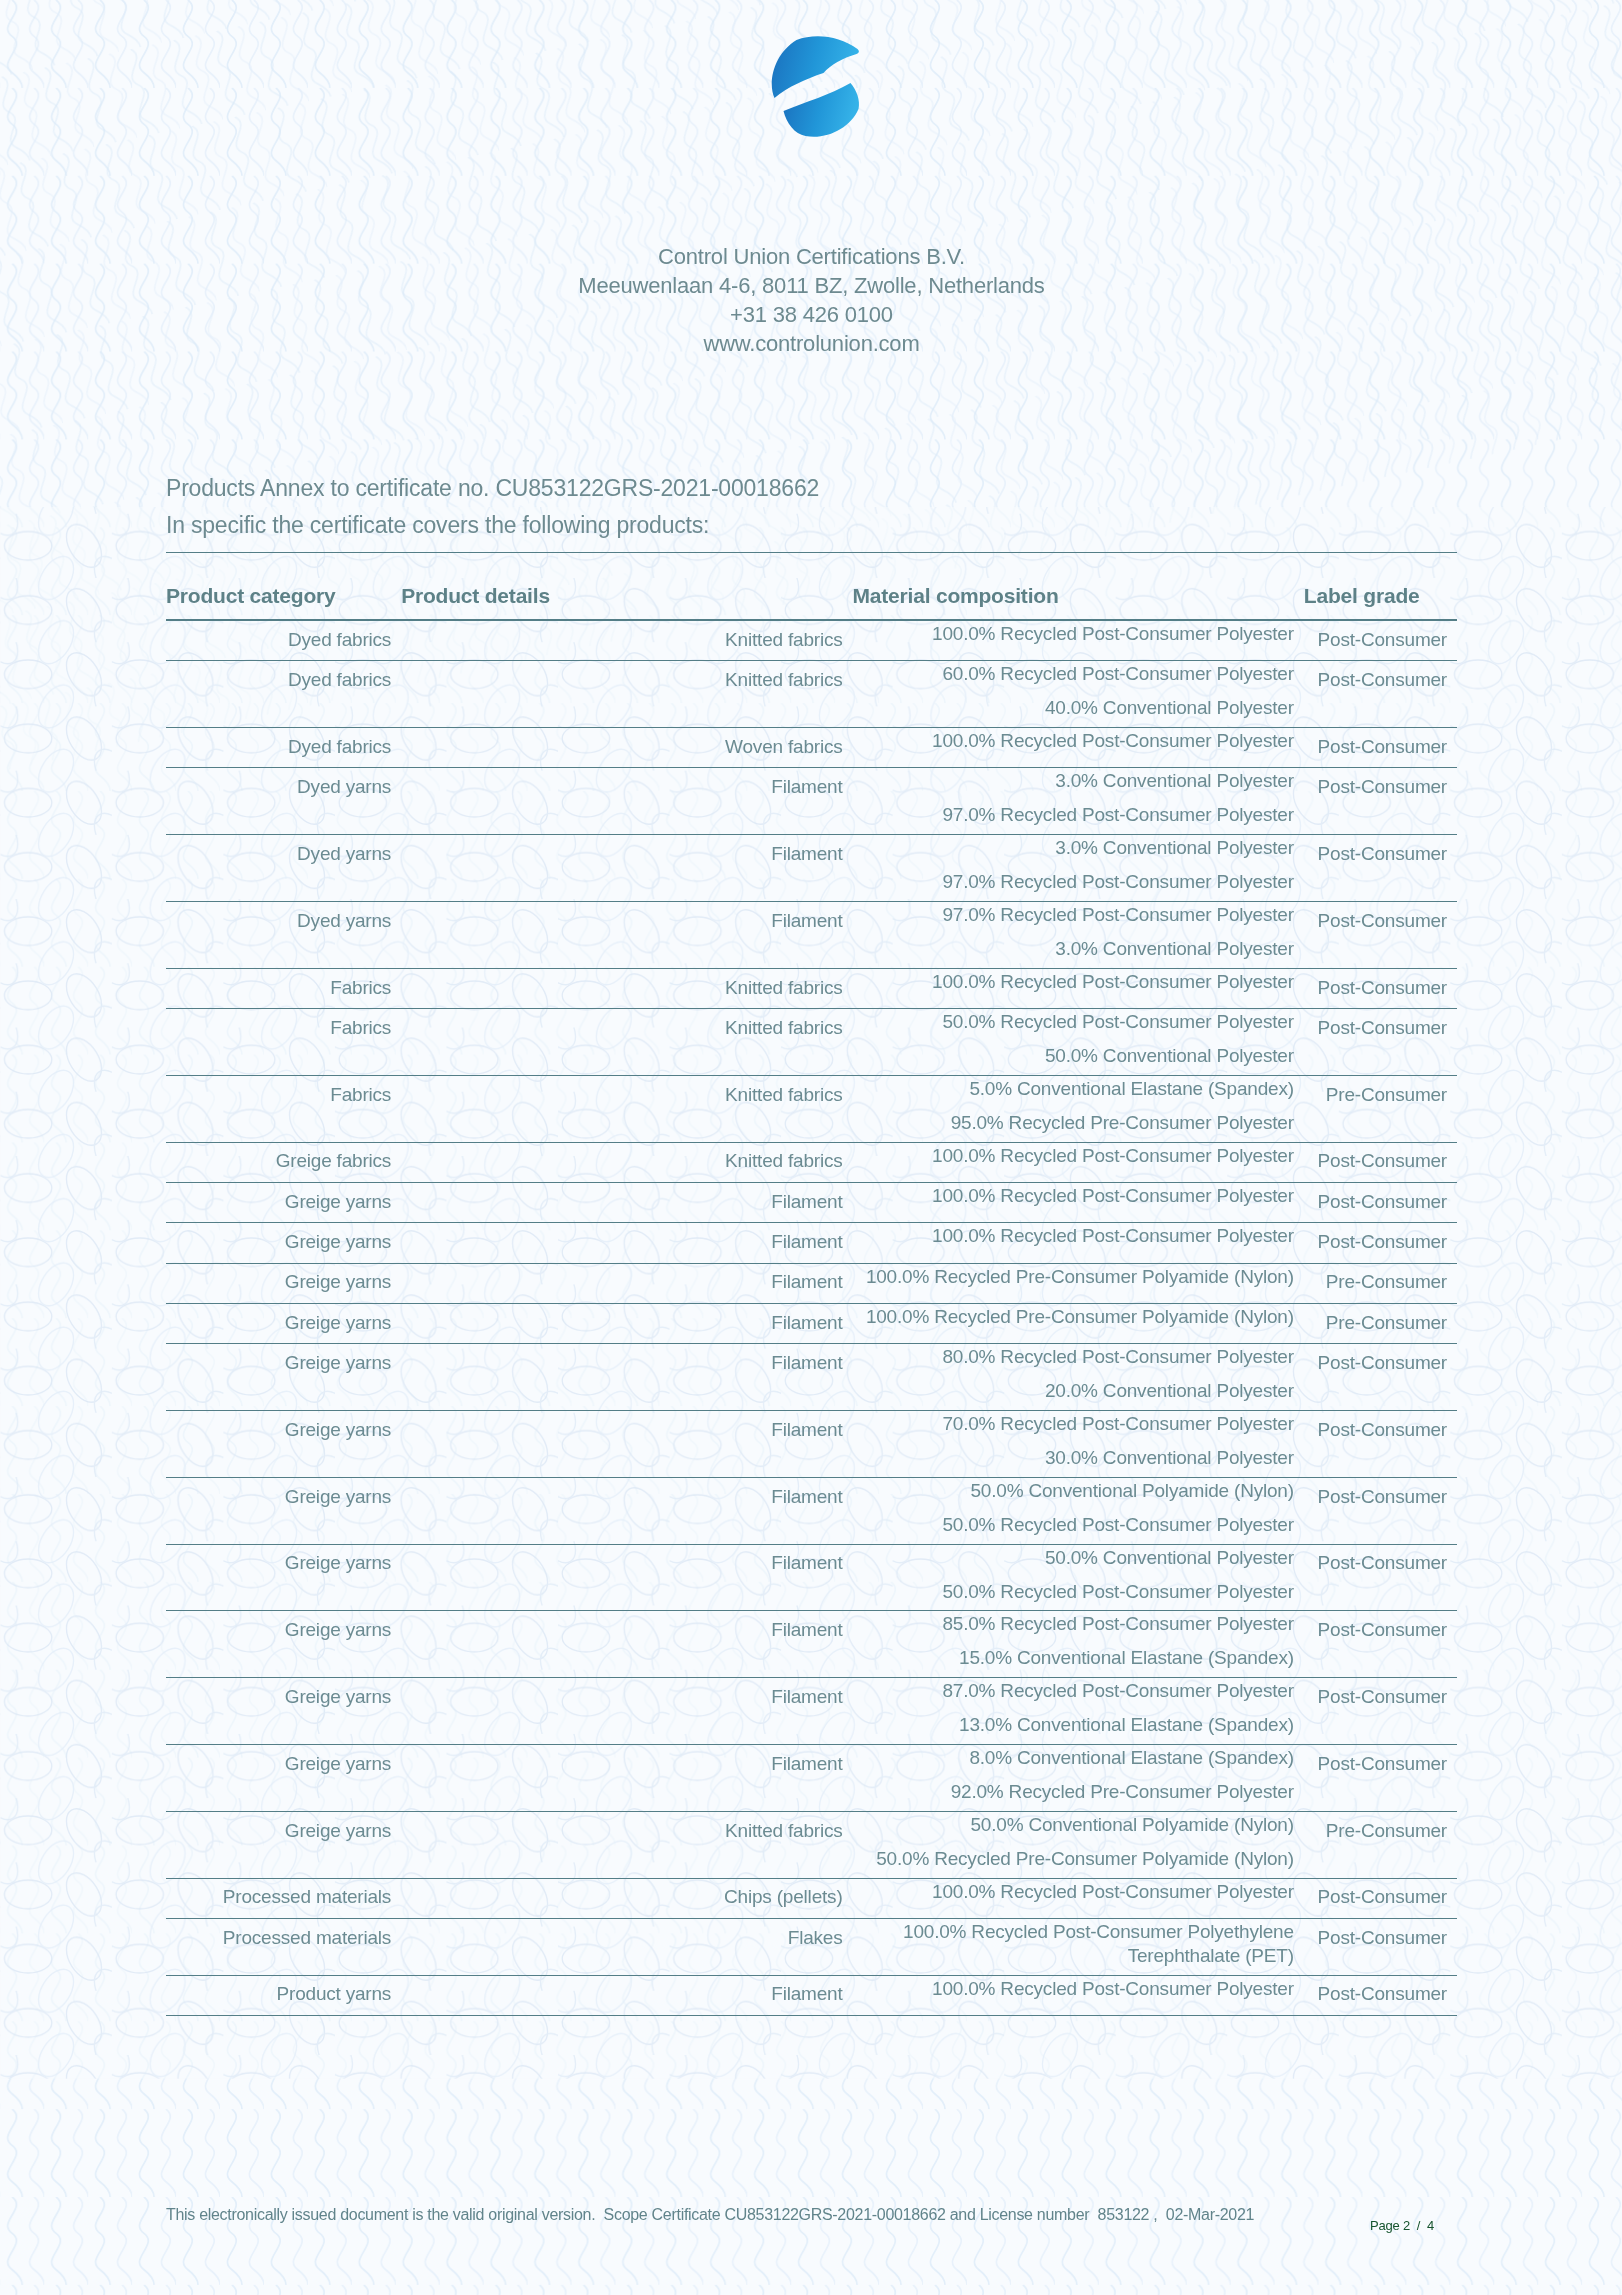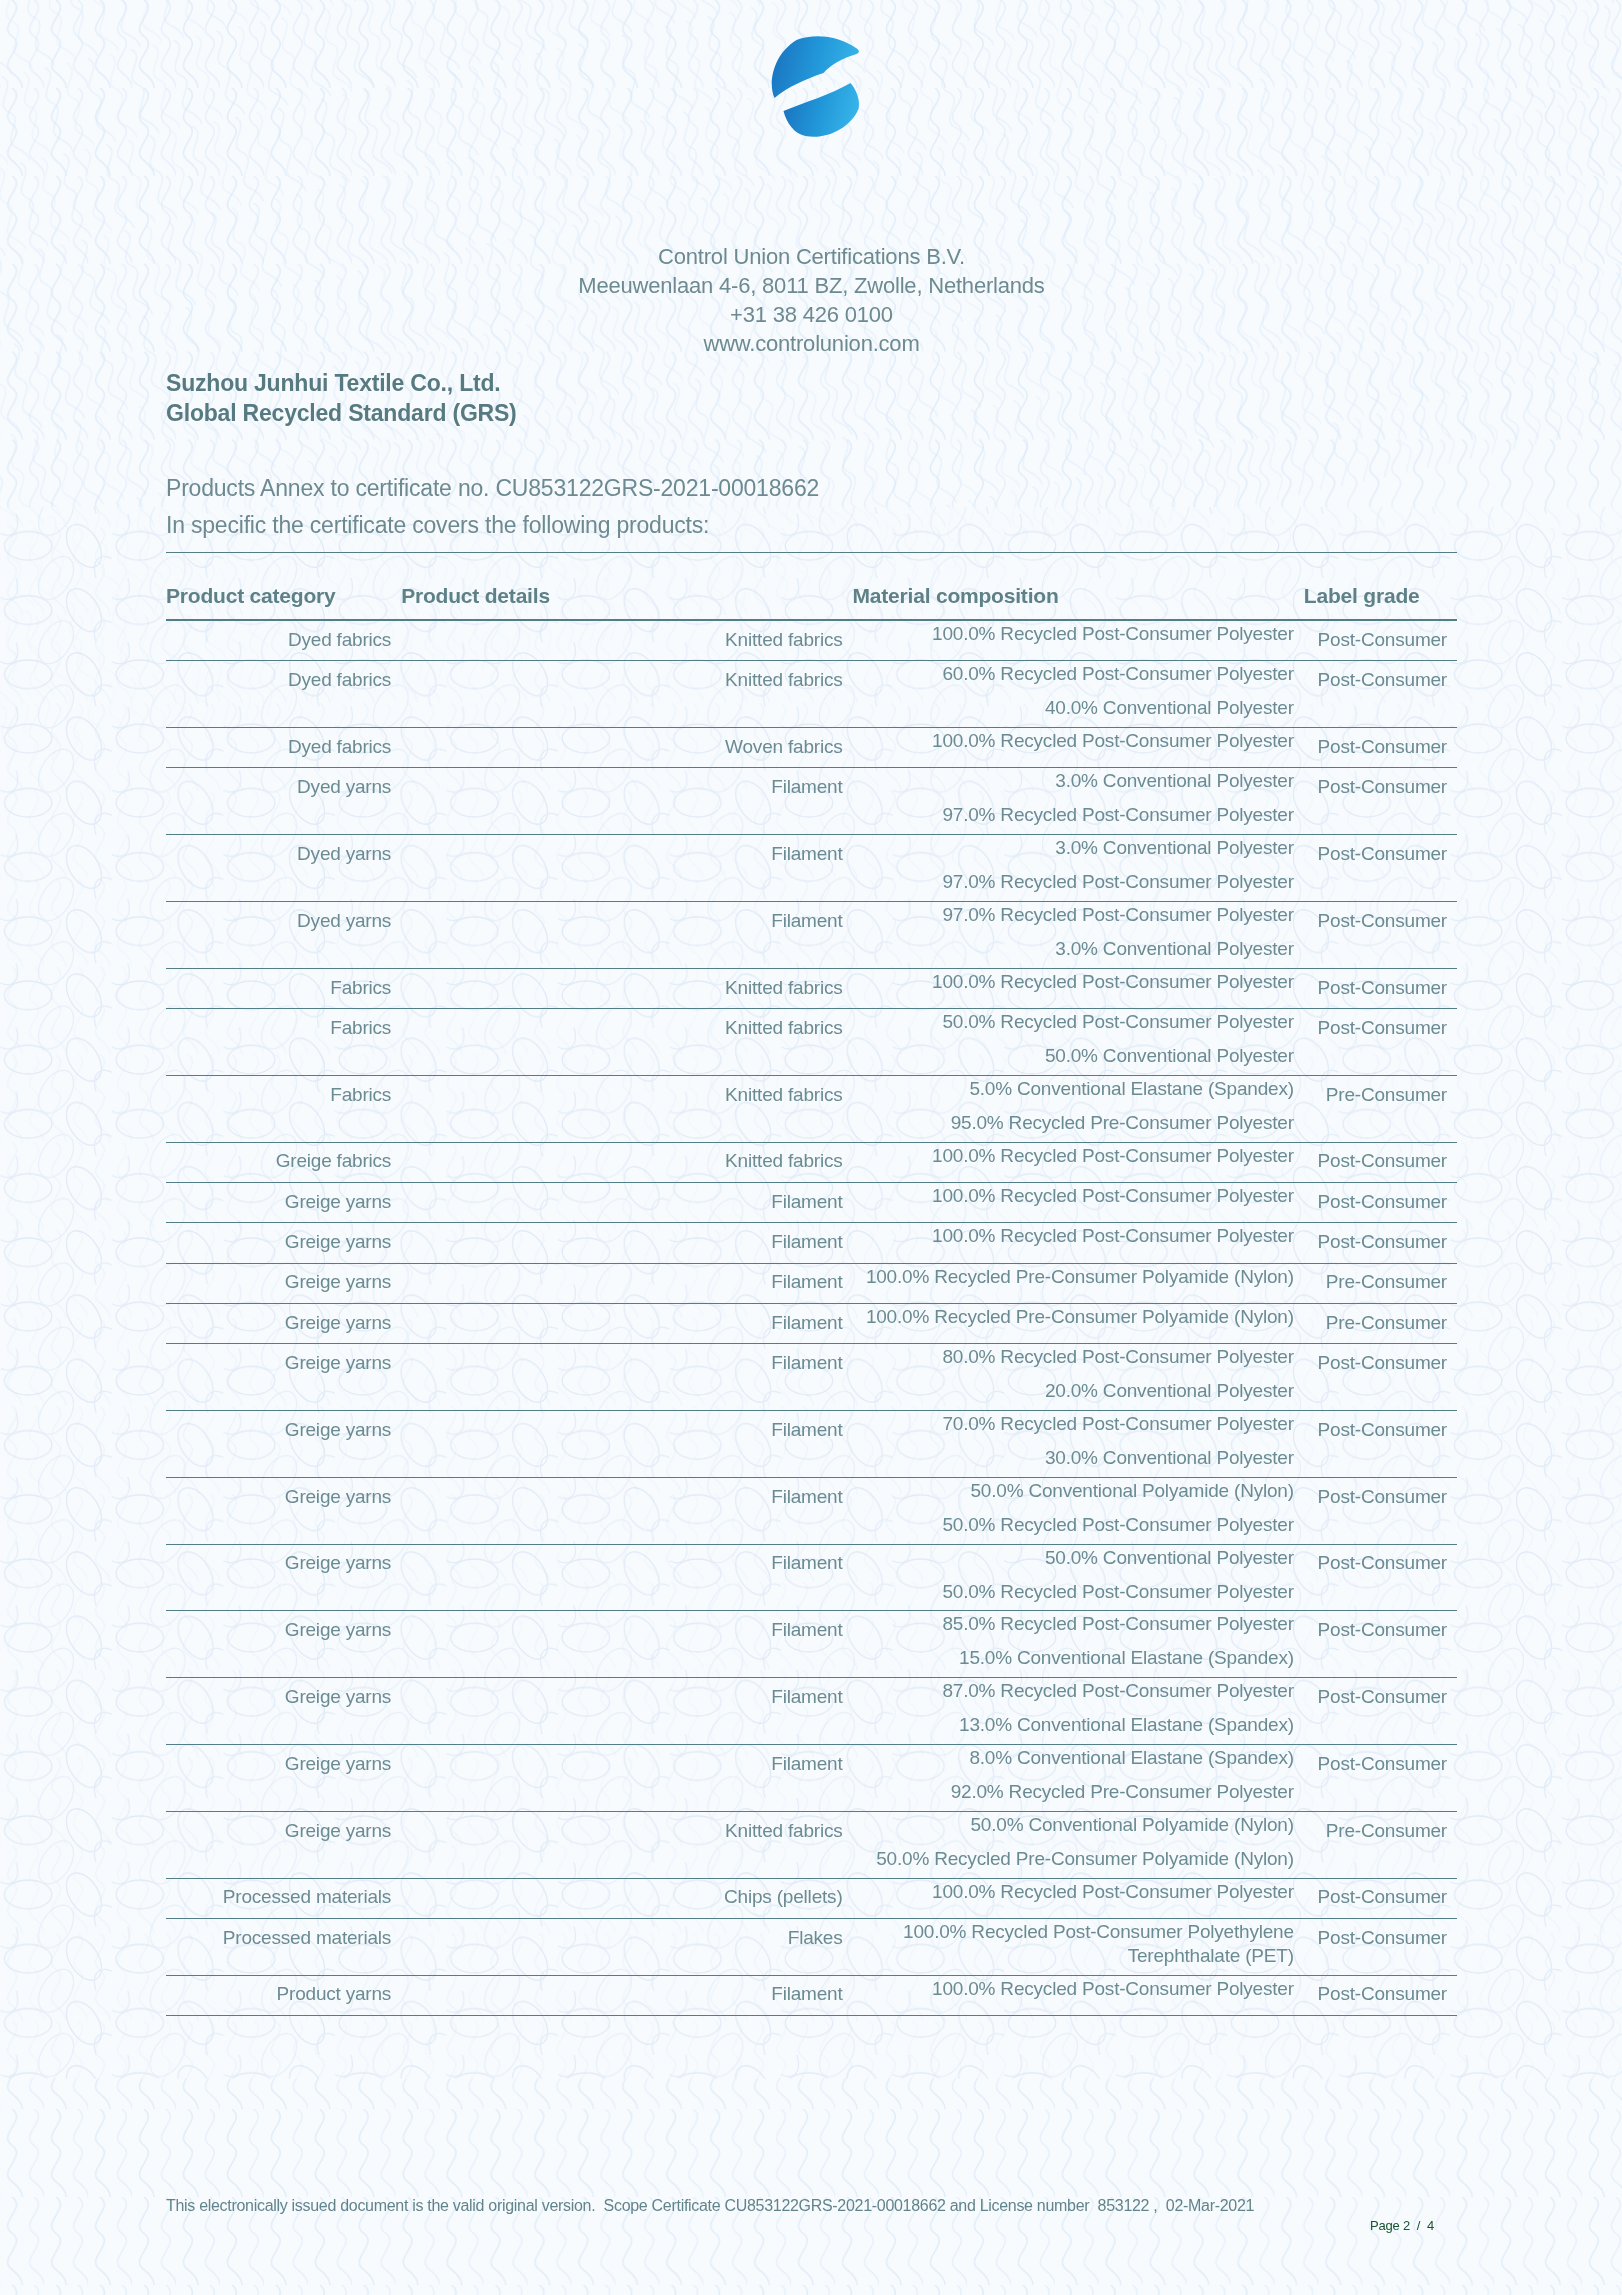--- a/index.html
+++ b/index.html
@@ -46,21 +46,21 @@
   table.products tbody tr{border-bottom:1.7px solid #547e87;text-align:right;}
   table.products td{
     vertical-align:top;font-size:19px;line-height:24px;color:#6b8b92;
     padding:6.8px 10px 8.5px 0;letter-spacing:-0.2px;
   }
   table.products td.comp{padding-top:1px;padding-bottom:6.8px;}
   .comp-line + .comp-line{margin-top:10px;}
 
   .footer{
     position:absolute;top:2197px;left:166px;width:1268px;
-    display:flex;justify-content:space-between;align-items:flex-start;
+    display:flex;justify-content:space-between;align-items:center;
   }
   .footer .note{font-size:16px;color:#61848b;white-space:pre;letter-spacing:-0.3px;}
   .footer .pageno{font-size:13px;color:#14532d;white-space:pre;letter-spacing:-0.2px;margin-top:21px;}
 </style>
 </head>
 <body>
 
 <div class="page">
 
   <svg class="bg" width="1623" height="2295" viewBox="0 0 1920 2716">
@@ -103,24 +103,20 @@
       </svg>
     </div>
 
     <div class="company" id="company-block">
         <div>Control Union Certifications B.V.</div>
         <div>Meeuwenlaan 4-6, 8011 BZ, Zwolle, Netherlands</div>
         <div>+31 38 426 0100</div>
         <div>www.controlunion.com</div>
       </div>
 
-    <div class="holder">
-      <div>Suzhou Junhui Textile Co., Ltd.</div>
-      <div>Global Recycled Standard (GRS)</div>
-    </div>
 
     <div class="intro">
       <div>Products Annex to certificate no. CU853122GRS-2021-00018662</div>
       <div>In specific the certificate covers the following products:</div>
     </div>
 
     <table class="products">
       <colgroup>
         <col style="width:235px">
           <col style="width:451px">

